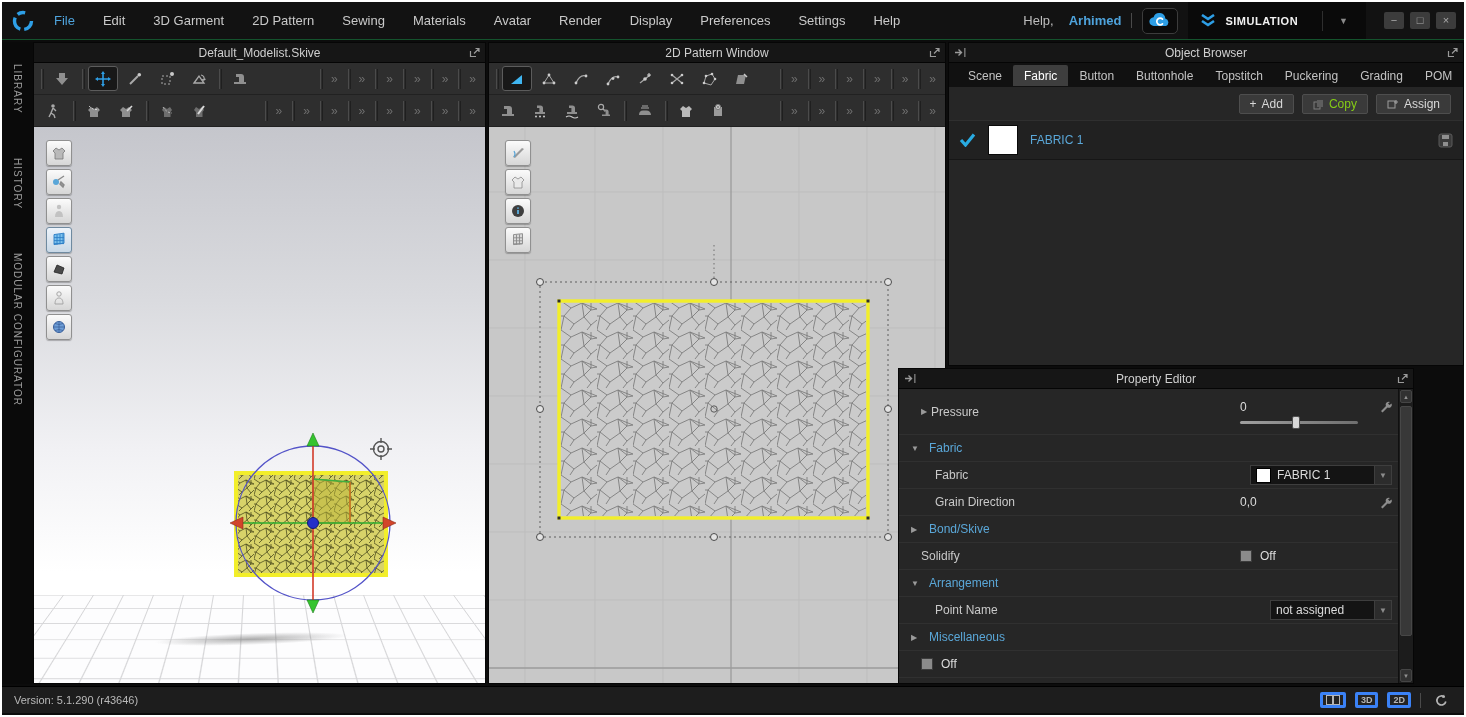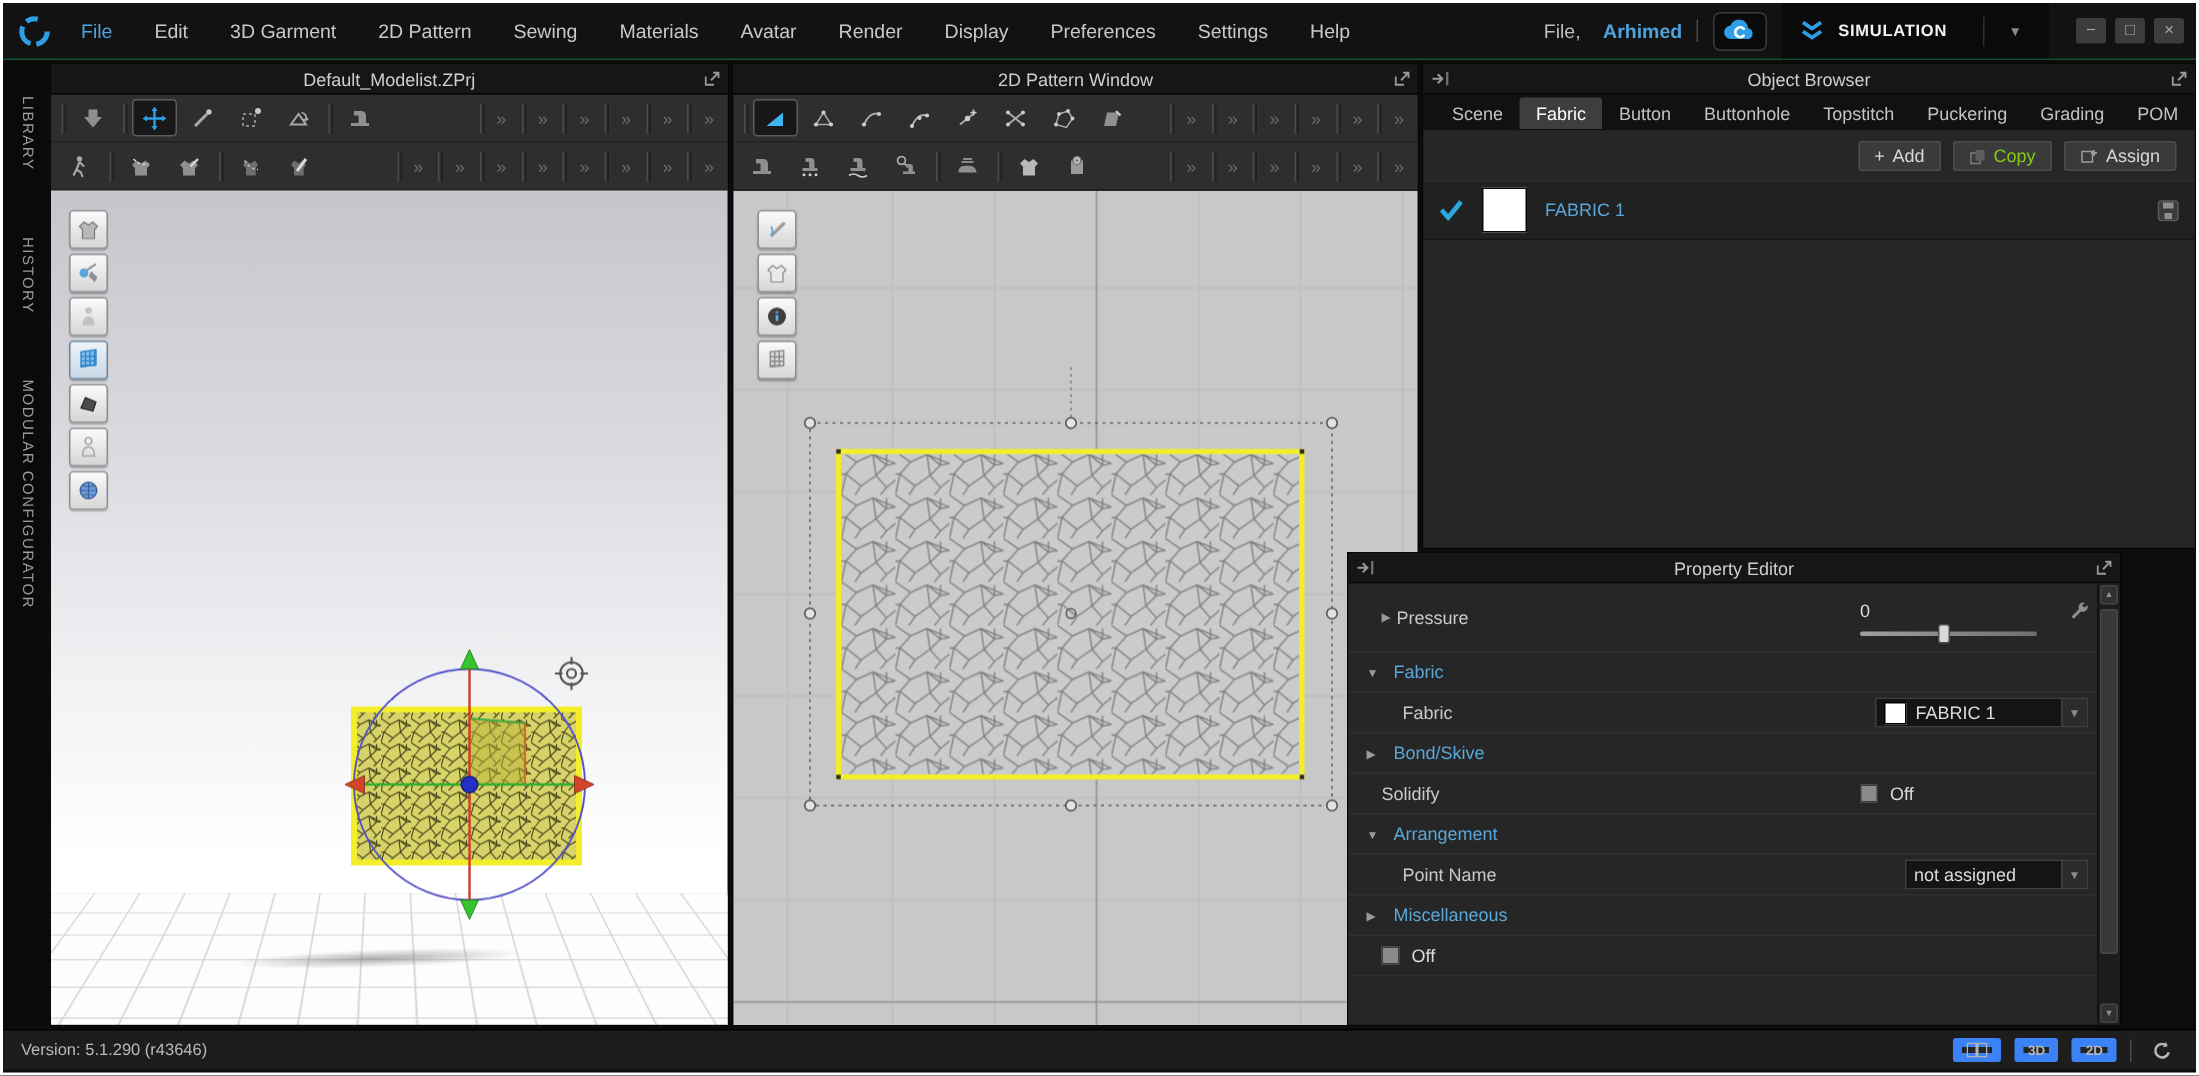--- a/index.html
+++ b/index.html
@@ -85,21 +85,21 @@
   .dd .ddswatch { width:15px; height:15px; background:#fff; border:1px solid #000; margin-right:6px; }
   .chk { width:12px; height:12px; background:#8b8b8b; border:1px solid #3c3c3c; margin-right:8px; }
   .vscroll { position:absolute; right:0; top:0; bottom:0; width:15px; background:#1c1c1c; border-left:1px solid #101010; }
   .varrow { position:absolute; left:1px; width:12px; height:13px; background:#313131; border:1px solid #454545; color:#909090; font-size:6px; text-align:center; line-height:12px; border-radius:2px; }
   .vthumb { position:absolute; left:1px; top:17px; width:12px; height:230px; background:#383838; border:1px solid #474747; border-radius:2px; }
 
   
   .statusbar { position:absolute; left:0; top:684px; width:1462px; height:27px; background:#1d1d1d; border-top:1px solid #000; display:flex; align-items:center; padding:0 12px; }
   .version { font-size:11px; color:#b9b9b9; }
   .sb-right { margin-left:auto; display:flex; align-items:center; gap:9px; }
-  .sbbtn { min-width:22px; height:16px; border:6px solid #3b82f6; border-radius:2px; color:#b5b5b5; font-size:9px; font-weight:bold; display:flex; align-items:center; justify-content:center; padding:0 3px; background:#232323; }
+  .sbbtn { min-width:22px; height:16px; border:3px solid #3b82f6; border-radius:2px; color:#b5b5b5; font-size:9px; font-weight:bold; display:flex; align-items:center; justify-content:center; padding:0 3px; background:#232323; }
   svg { display:block; }
 </style>
 </head>
 <body>
 
 <div class="frame">
 
   <div class="topbar">
     <div class="logo">
       <svg width="24" height="24" viewBox="0 0 24 24">
@@ -114,21 +114,21 @@
       <span class="mitem">Sewing</span>
       <span class="mitem">Materials</span>
       <span class="mitem">Avatar</span>
       <span class="mitem">Render</span>
       <span class="mitem">Display</span>
       <span class="mitem">Preferences</span>
       <span class="mitem">Settings</span>
       <span class="mitem">Help</span>
     </div>
     <div class="top-right">
-      <span class="greet">File,</span>
+      <span class="greet">Help,</span>
         <span class="uname">Arhimed</span>
       <div class="vline"></div>
       <div class="cloudbtn">
         <svg width="24" height="16" viewBox="0 0 24 16">
           <path d="M6 13a4.4 4.4 0 0 1-.4-8.8A6 6 0 0 1 17.3 5.6 3.9 3.9 0 0 1 18 13z" fill="#2e9fe6"></path>
           <path d="M14.5 6.2a3.3 3.3 0 1 0 0 4.6" fill="none" stroke="#fff" stroke-width="1.7" stroke-linecap="round"></path>
         </svg>
       </div>
       <div class="simwrap">
         <div style="display:flex;align-items:center;gap:9px;">
@@ -149,21 +149,21 @@
   </div>
 
   <div class="rail">
     <span>LIBRARY</span>
     <span>HISTORY</span>
     <span>MODULAR CONFIGURATOR</span>
   </div>
 
   <div class="panel" style="left:31px;width:453px;">
     <div class="ptitle">
-      <span>Default_Modelist.ZPrj</span>
+      <span>Default_Modelist.Skive</span>
       <span class="popout">
         <svg width="11" height="11" viewBox="0 0 11 11">
             <path d="M1.5 4v5.5H7M5 6.5L10 1.5M6.5 1.5H10V5" fill="none" stroke="#9a9a9a" stroke-width="1.2"></path>
           </svg>
       </span>
     </div>
     <div class="tbrow">
       <div class="tsep"></div>
       <div class="tool">
           <svg width="16" height="16" viewBox="0 0 16 16">
@@ -661,20 +661,31 @@
 
         <div class="prow">
           <span class="plabel">Fabric</span>
           <div class="dd" style="width:142px;">
             <span class="ddswatch"></span>
             <span>FABRIC 1</span>
             <span class="ddarrow">▼</span>
           </div>
         </div>
 
+        <div class="prow">
+          <span class="plabel">Grain Direction</span>
+          <div class="val-col">
+              <span>0,0</span>
+            </div>
+          <div class="wrench-col">
+              <svg width="13" height="13" viewBox="0 0 13 13">
+                <path d="M11 2a3 3 0 0 0-4 4L2 11l1.5 1.5 5-5a3 3 0 0 0 4-4L10.5 5 9 3.5z" fill="#8d8d8d"></path>
+              </svg>
+            </div>
+        </div>
 
         <div class="psec">
           <span class="caret">▶</span>
           <span>Bond/Skive</span>
         </div>
 
         <div class="prow" style="padding-left:22px;">
           <span class="plabel">Solidify</span>
           <div class="val-col">
               <span class="chk"></span>

